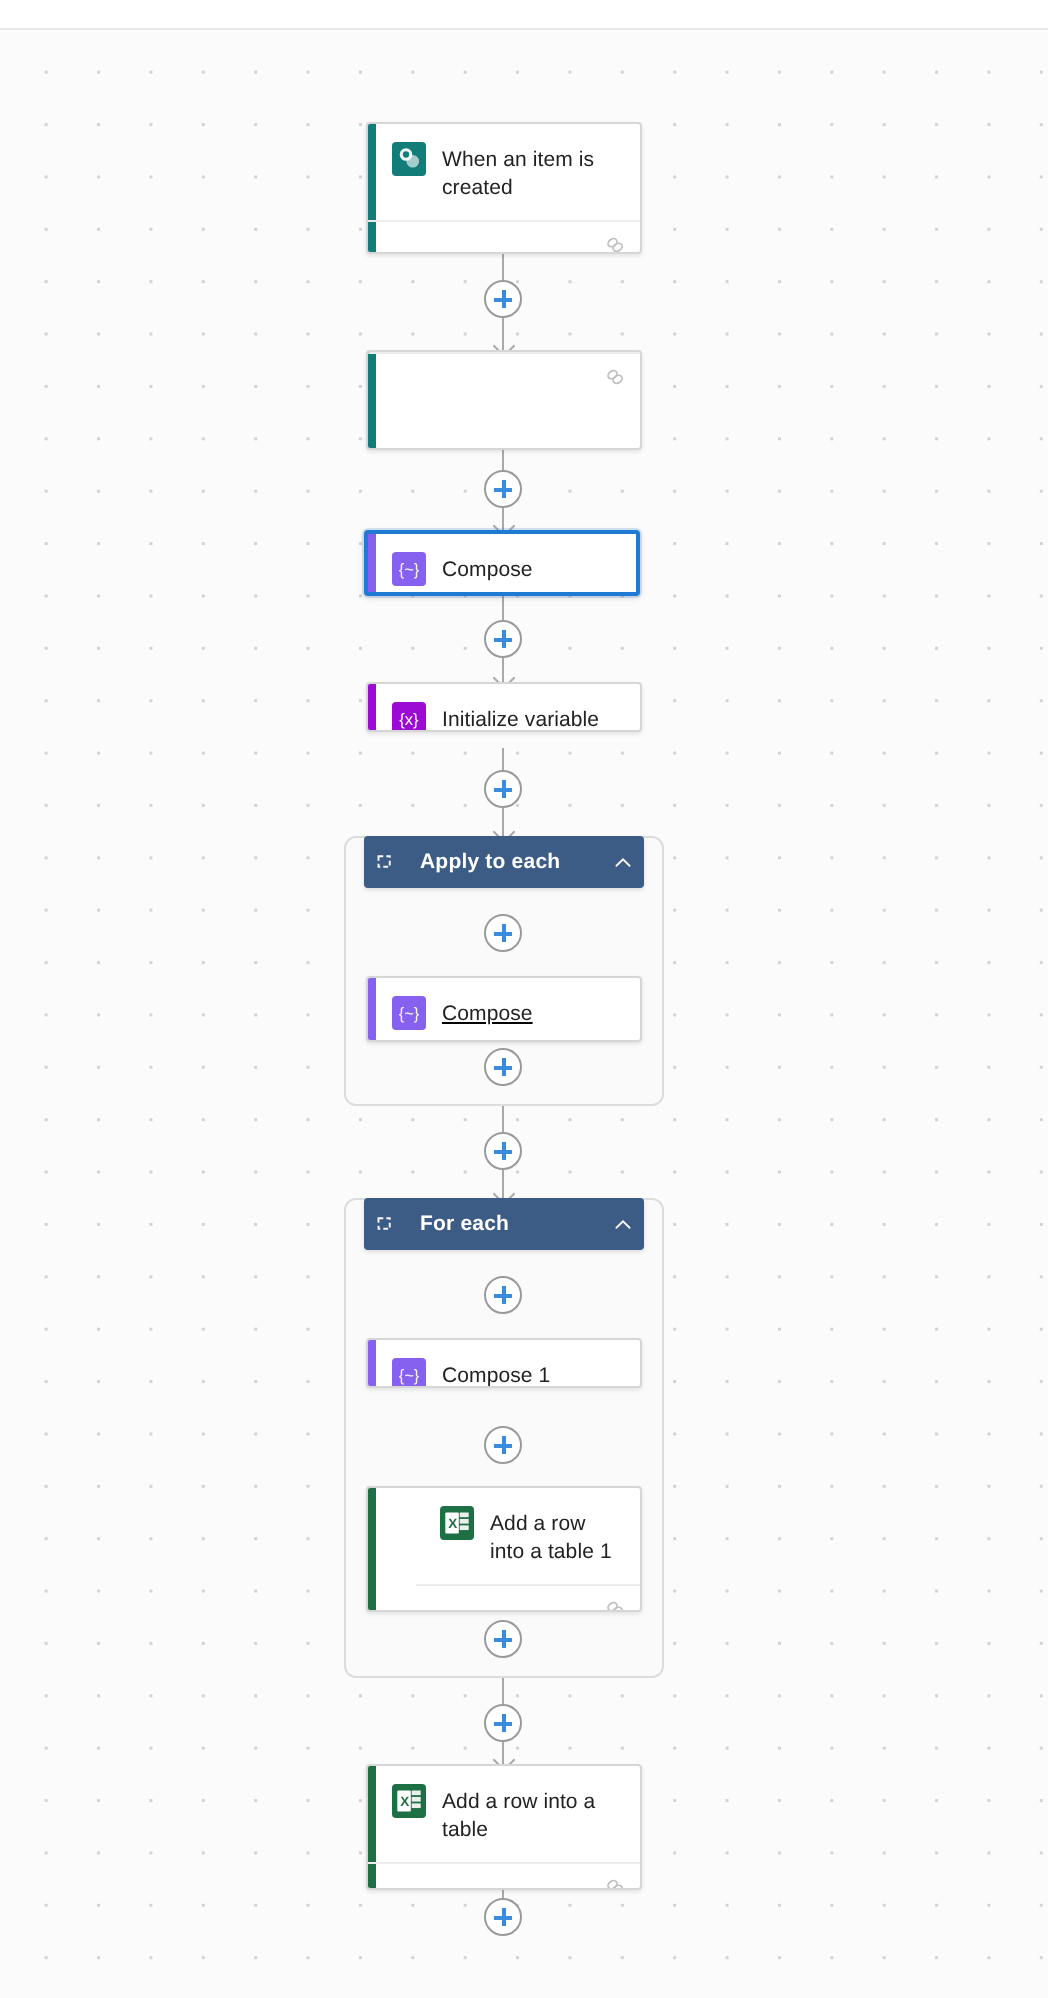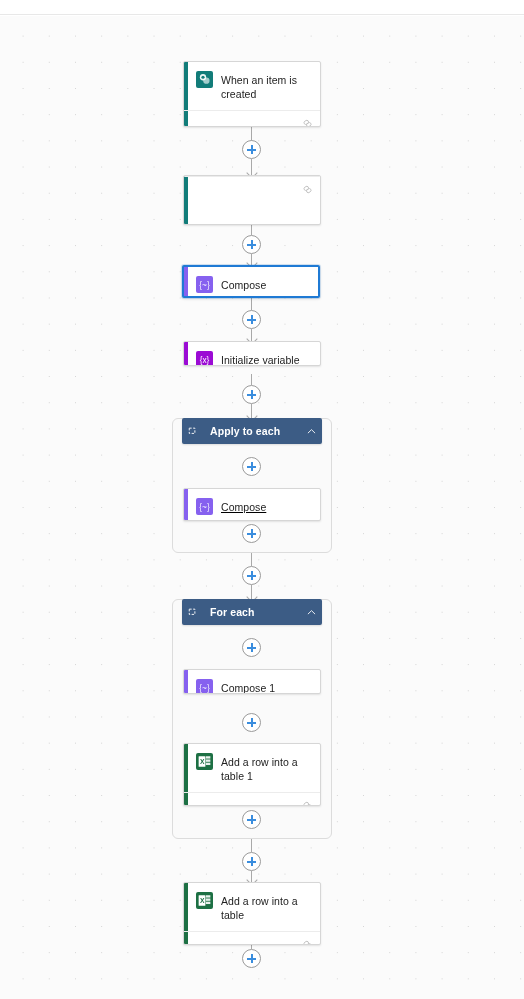--- a/index.html
+++ b/index.html
@@ -329,21 +329,21 @@
         <div class="accent" style="background: rgb(134, 97, 239);"></div>
         <div class="body">
           <span class="icon icon-compose">
             <svg class="" width="15" height="15" viewBox="0 0 20 20">
               <use href="#g-compose"></use>
             </svg>
           </span>
           <span class="label">Compose 1</span>
         </div>
       </div>
-      <div class="card" style="top: 727px; left: 183px; height: 63px;">
+      <div class="card" style="top: 727px; left: 183px; height: 63px; padding-left: 24px;">
         <div class="accent" style="background: rgb(29, 112, 68);"></div>
         <div class="body">
           <span class="icon icon-excel">
             <svg class="" width="15" height="15" viewBox="0 0 20 20">
               <use href="#g-excel"></use>
             </svg>
           </span>
           <span class="label">Add a row into a table 1</span>
         </div>
         <div class="footer">

